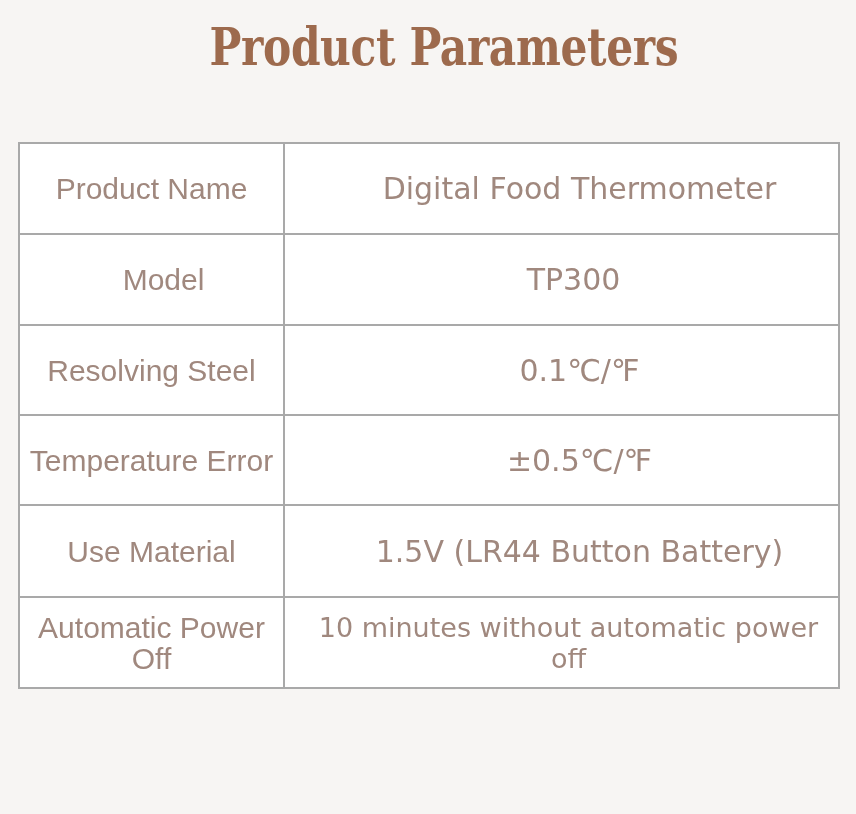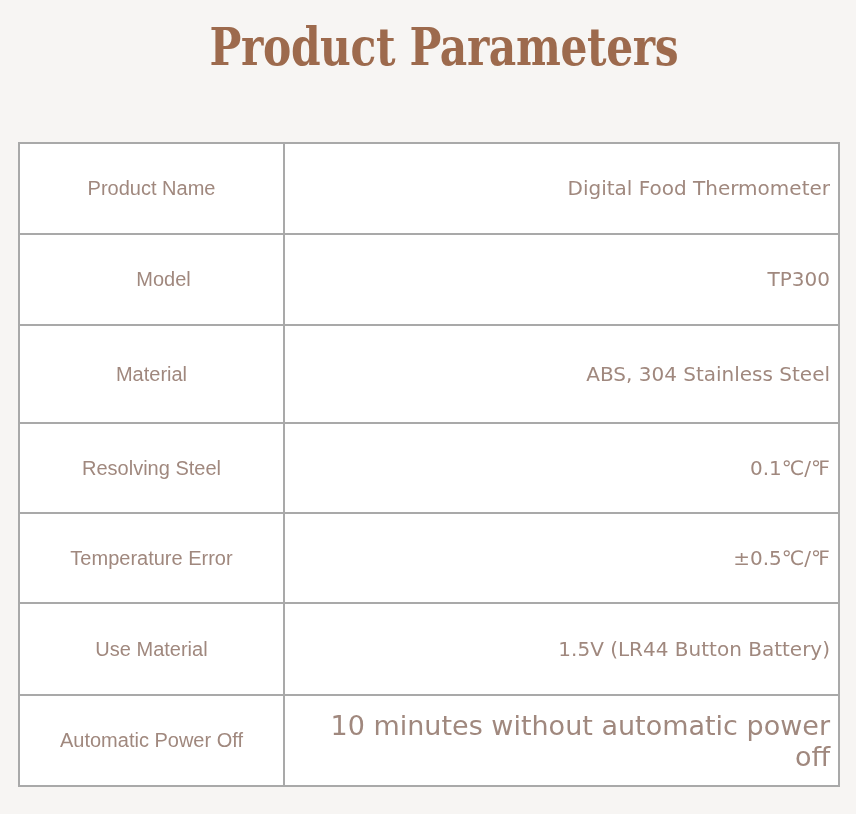--- a/index.html
+++ b/index.html
@@ -48,35 +48,35 @@
     left: 18px;
     top: 142px;
     width: 820px;
     border-collapse: collapse;
     table-layout: fixed;
   }
   .spec-table td {
     border: 2px solid #a9a9a9;
     background: #ffffff;
     color: #a0887e;
-    font-size: 20px;
+    font-size: 30px;
     line-height: 31px;
     font-weight: 400;
     padding: 0;
     vertical-align: middle;
   }
   .spec-table col.c-label { width: 265px; }
   .spec-table col.c-value { width: 555px; }
 
   td.label {
     text-align: center;
     padding: 6px 8px;
   }
   td.value {
-    text-align: right;
+    text-align: center;
     padding: 6px 8px 6px 44px;
   }
 
   
   tr.r0 td { height: 77px; }
   tr.r1 td { height: 77px; padding-left: 32px; }
   tr.r2 td { height: 84px; }
   tr.r3 td { height: 76px; }
   tr.r4 td { height: 76px; }
   tr.r5 td { height: 76px; }
@@ -115,24 +115,20 @@
       <tr class="r0">
         <td class="label">Product Name</td>
         <td class="value deg">Digital Food Thermometer</td>
       </tr>
 
       <tr class="r1">
         <td class="label">Model</td>
         <td class="value deg">TP300</td>
       </tr>
 
-      <tr class="r2">
-        <td class="label">Material</td>
-        <td class="value deg">ABS, 304 Stainless Steel</td>
-      </tr>
 
 
       <tr class="r4">
         <td class="label">Resolving Steel</td>
         <td class="value deg">0.1℃/℉</td>
       </tr>
 
       <tr class="r5">
         <td class="label two-line">Temperature Error</td>
         <td class="value deg">±0.5℃/℉</td>

